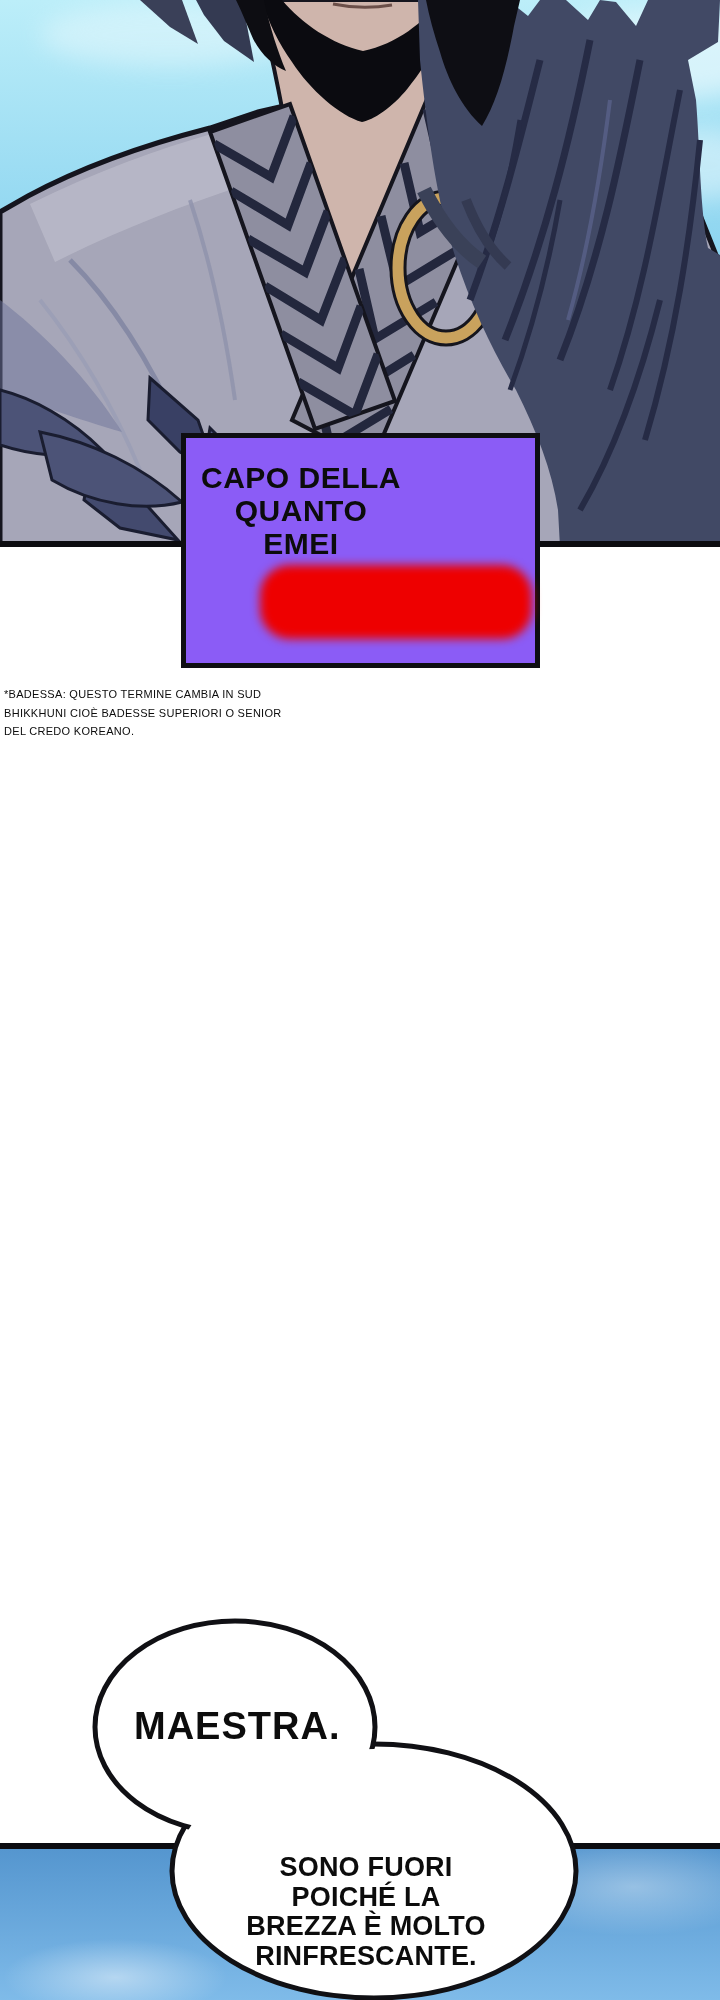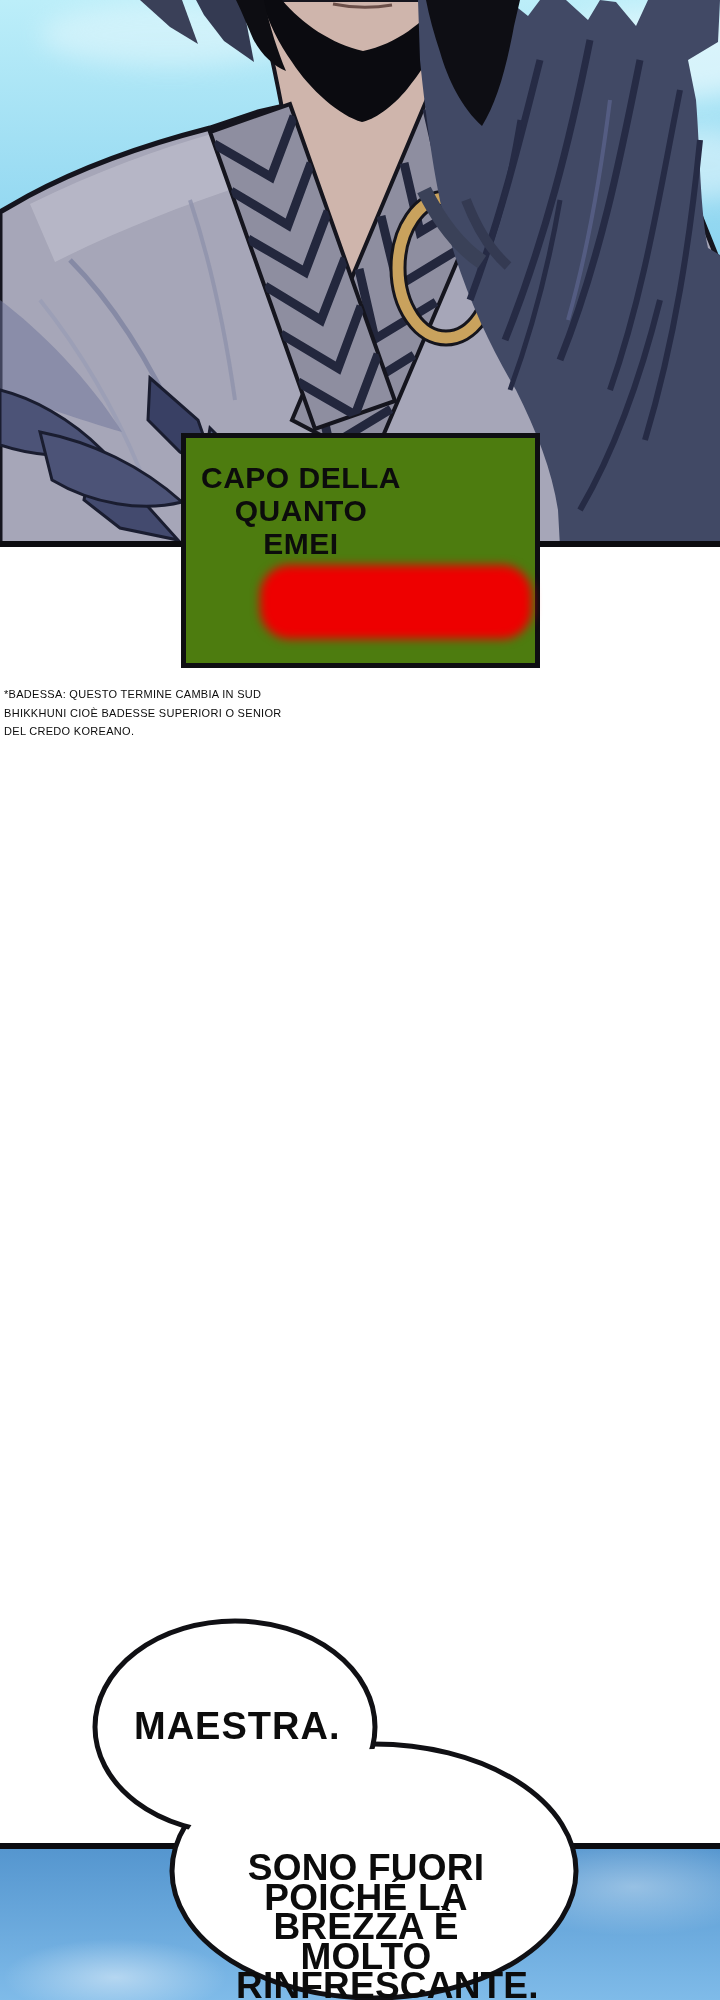--- a/index.html
+++ b/index.html
@@ -8,21 +8,21 @@
     background:#ffffff;overflow:hidden;
     font-family:"Liberation Sans",sans-serif;
   }
   .abs{position:absolute;}
   
   .art-panel{left:0;top:0;width:720px;height:547px;}
   .art-panel svg{display:block;}
   
   .caption-box{
     left:181px;top:433px;width:359px;height:235px;
-    background:#4d7c0f;border:5px solid #0e0e12;box-sizing:border-box;
+    background:#8b5cf6;border:5px solid #0e0e12;box-sizing:border-box;
     z-index:5;
   }
   .caption-text{
     position:absolute;left:10px;top:23px;width:210px;
     text-align:center;color:#0c0c0c;
     font-weight:700;font-size:30px;line-height:33px;letter-spacing:0.5px;
   }
   .red-glow{
     position:absolute;left:74px;top:127px;width:272px;height:74px;
     background:#ee0000;border-radius:30px;filter:blur(5px);
@@ -49,21 +49,21 @@
     z-index:1;
   }
   
   .bubbles{left:0;top:1560px;width:720px;height:440px;z-index:2;}
   .bubble-text-1{
     left:134px;top:1705px;width:200px;text-align:center;color:#0c0c0c;
     font-weight:700;font-size:38px;letter-spacing:1px;z-index:3;
   }
   .bubble-text-2{
     left:236px;top:1853px;width:260px;text-align:center;color:#0c0c0c;
-    font-weight:700;font-size:37px;line-height:29.5px;letter-spacing:0.2px;z-index:3;
+    font-weight:700;font-size:27px;line-height:29.5px;letter-spacing:0.2px;z-index:3;
   }
 </style>
 </head>
 <body>
 
 <div class="page">
 
   <div class="abs art-panel">
     <svg width="720" height="547" viewBox="0 0 720 547">
       <defs>

